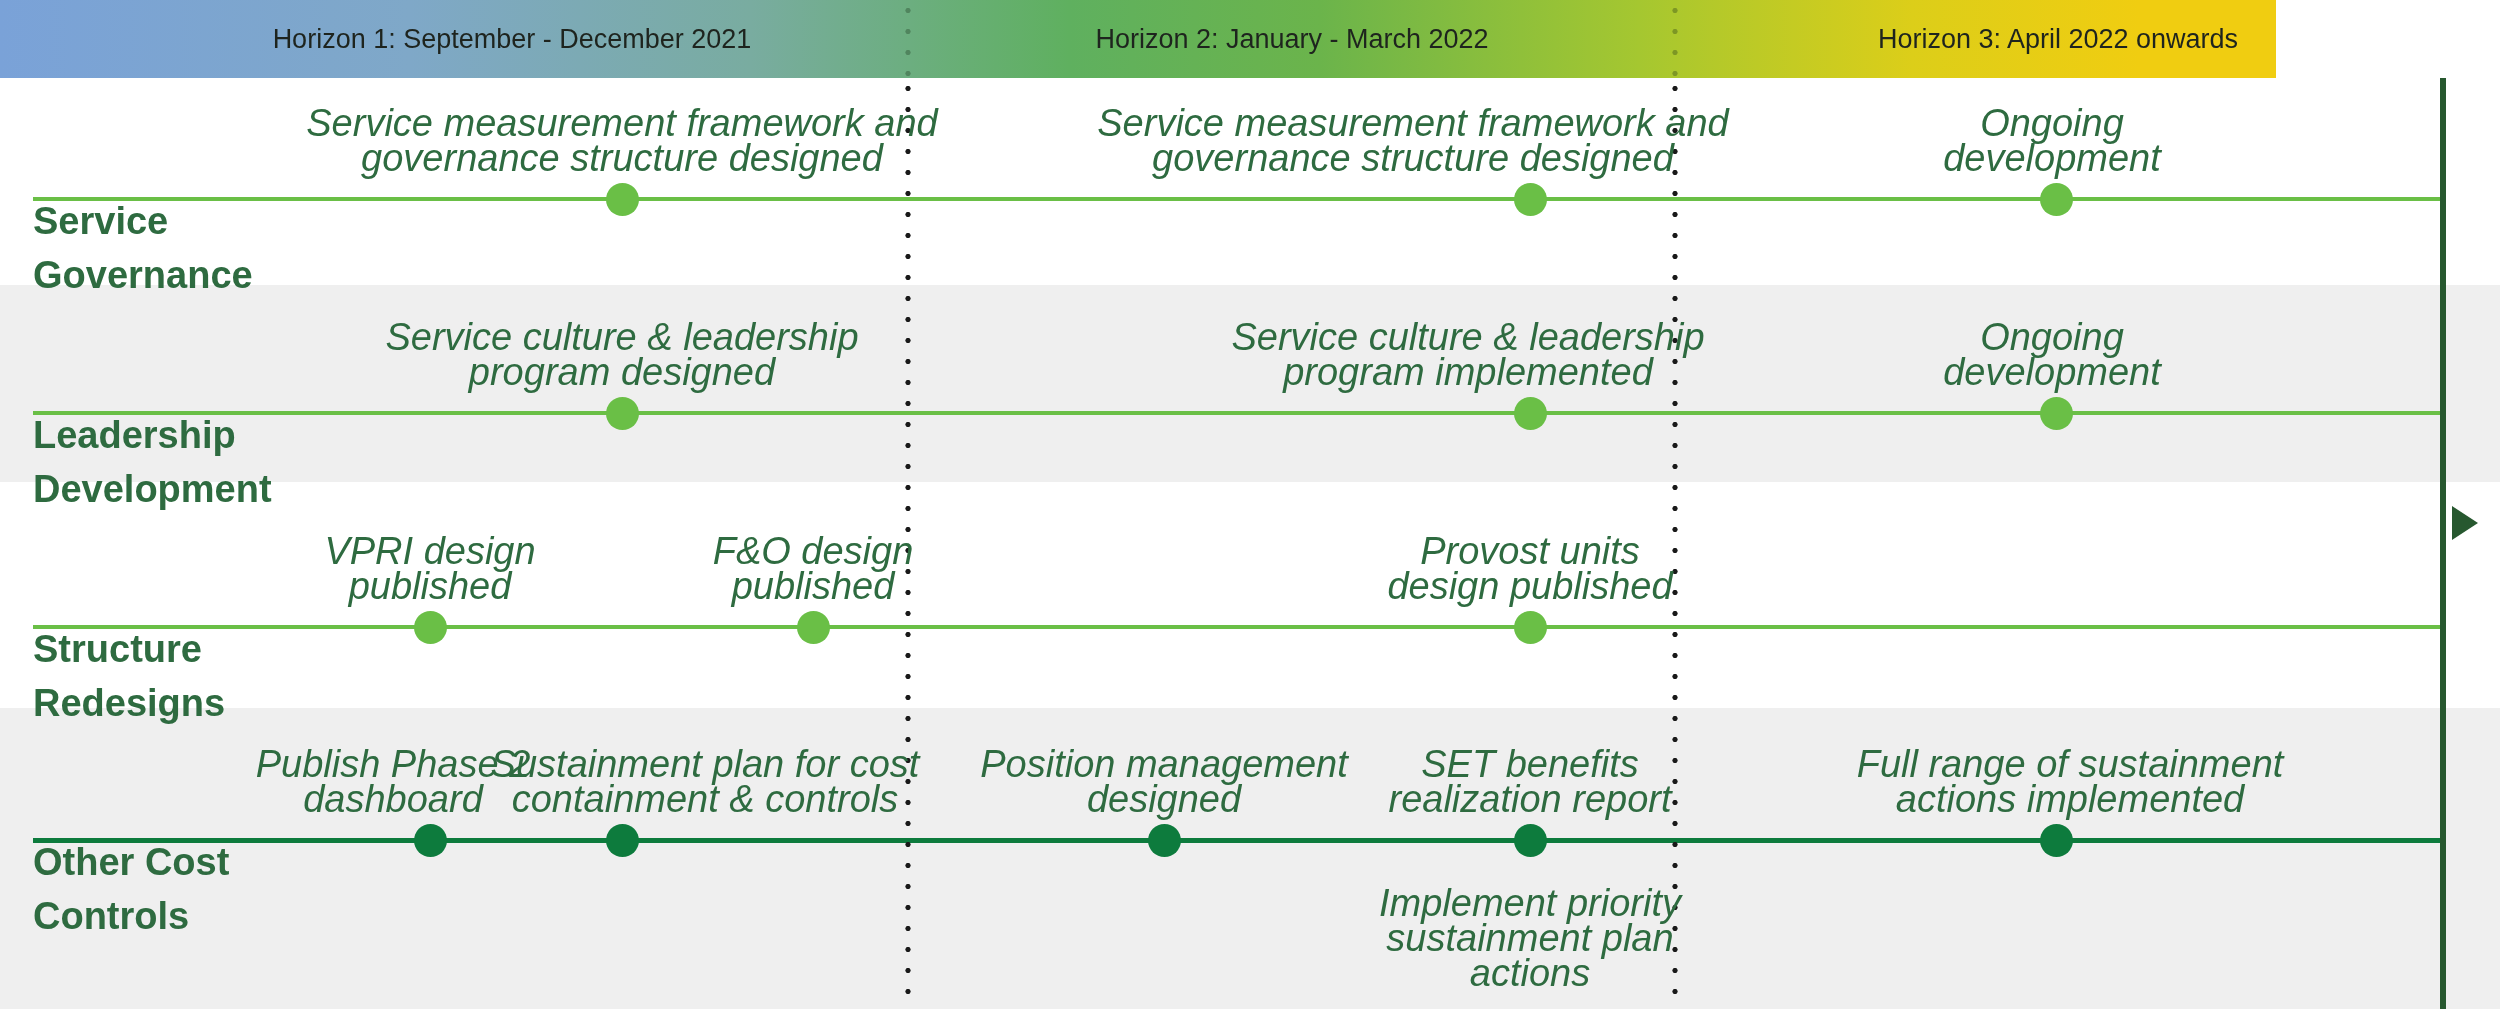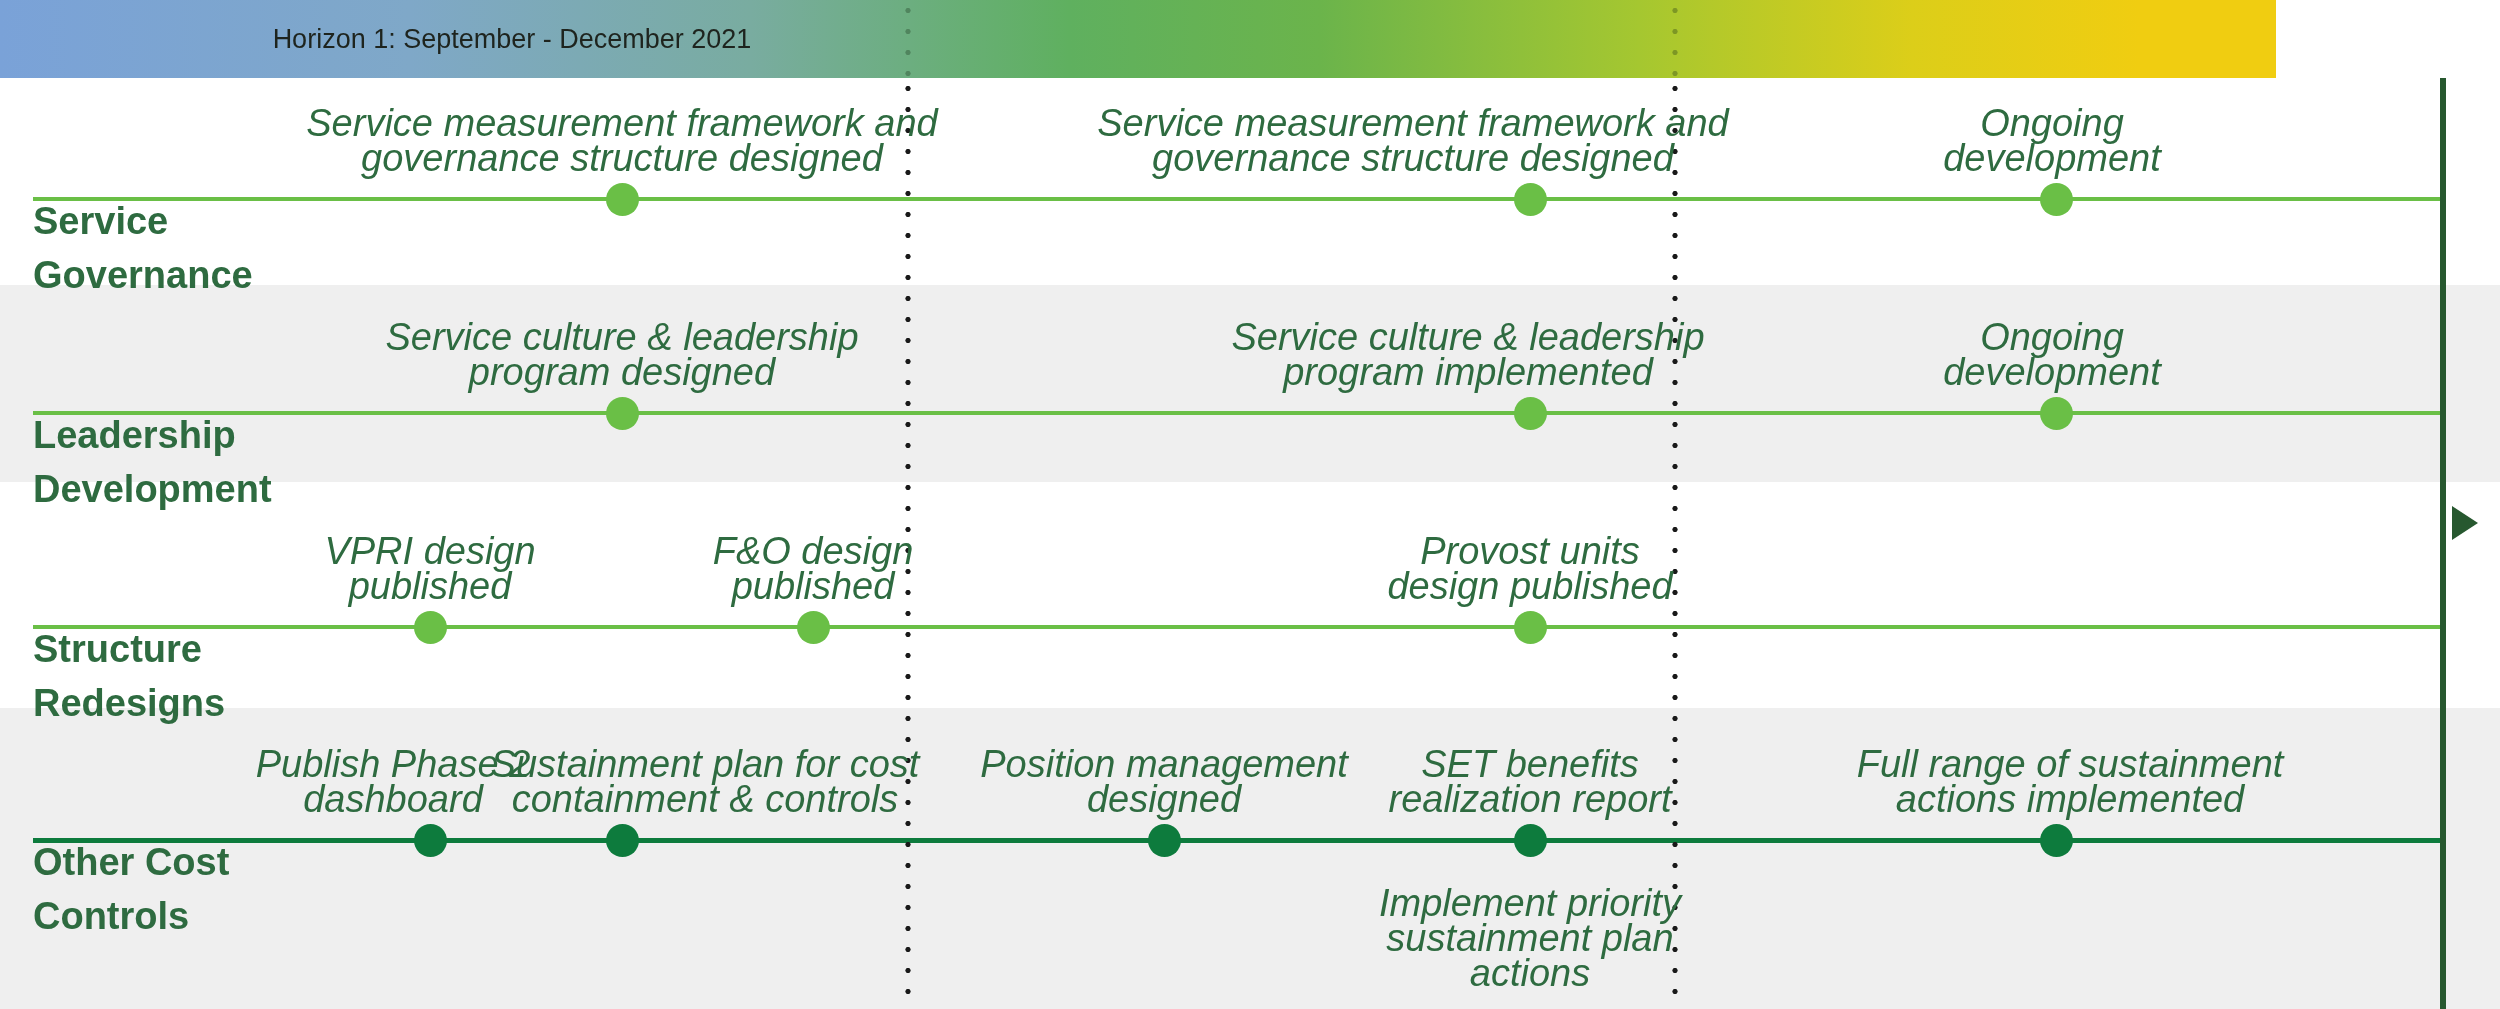--- a/index.html
+++ b/index.html
@@ -75,20 +75,22 @@
 
 <div class="canvas">
 
   <div id="bands">
       <div class="band" style="top: 285px; height: 197px;"></div>
       <div class="band" style="top: 708px; height: 301px;"></div>
     </div>
 
   <div class="header">
     <div class="htitle" id="ht0" style="left: 512px; color: rgb(30, 36, 30);">Horizon 1: September - December 2021</div>
+    <div class="htitle" id="ht1" style="left: 1292px; color: rgb(30, 36, 30);">Horizon 2: January - March 2022</div>
+    <div class="htitle" id="ht2" style="left: 2058px; color: rgb(30, 36, 30);">Horizon 3: April 2022 onwards</div>
   </div>
 
   <div id="rows">
       <div class="row-line" style="left: 33px; width: 2410px; top: 197px; height: 4px; background: rgb(106, 191, 70);"></div>
       <div class="row-word" style="left: 33px; top: 153px; color: rgb(46, 107, 64);">Service</div>
       <div class="row-word" style="left: 33px; top: 207px; color: rgb(46, 107, 64);">Governance</div>
       <div class="dot" style="left: 605.5px; top: 182.5px; background: rgb(106, 191, 70);"></div>
       <div class="mtext" style="left: 622px; color: rgb(46, 107, 64); bottom: 833px;">Service measurement framework and
 governance structure designed</div>
       <div class="dot" style="left: 1513.5px; top: 182.5px; background: rgb(106, 191, 70);"></div>

